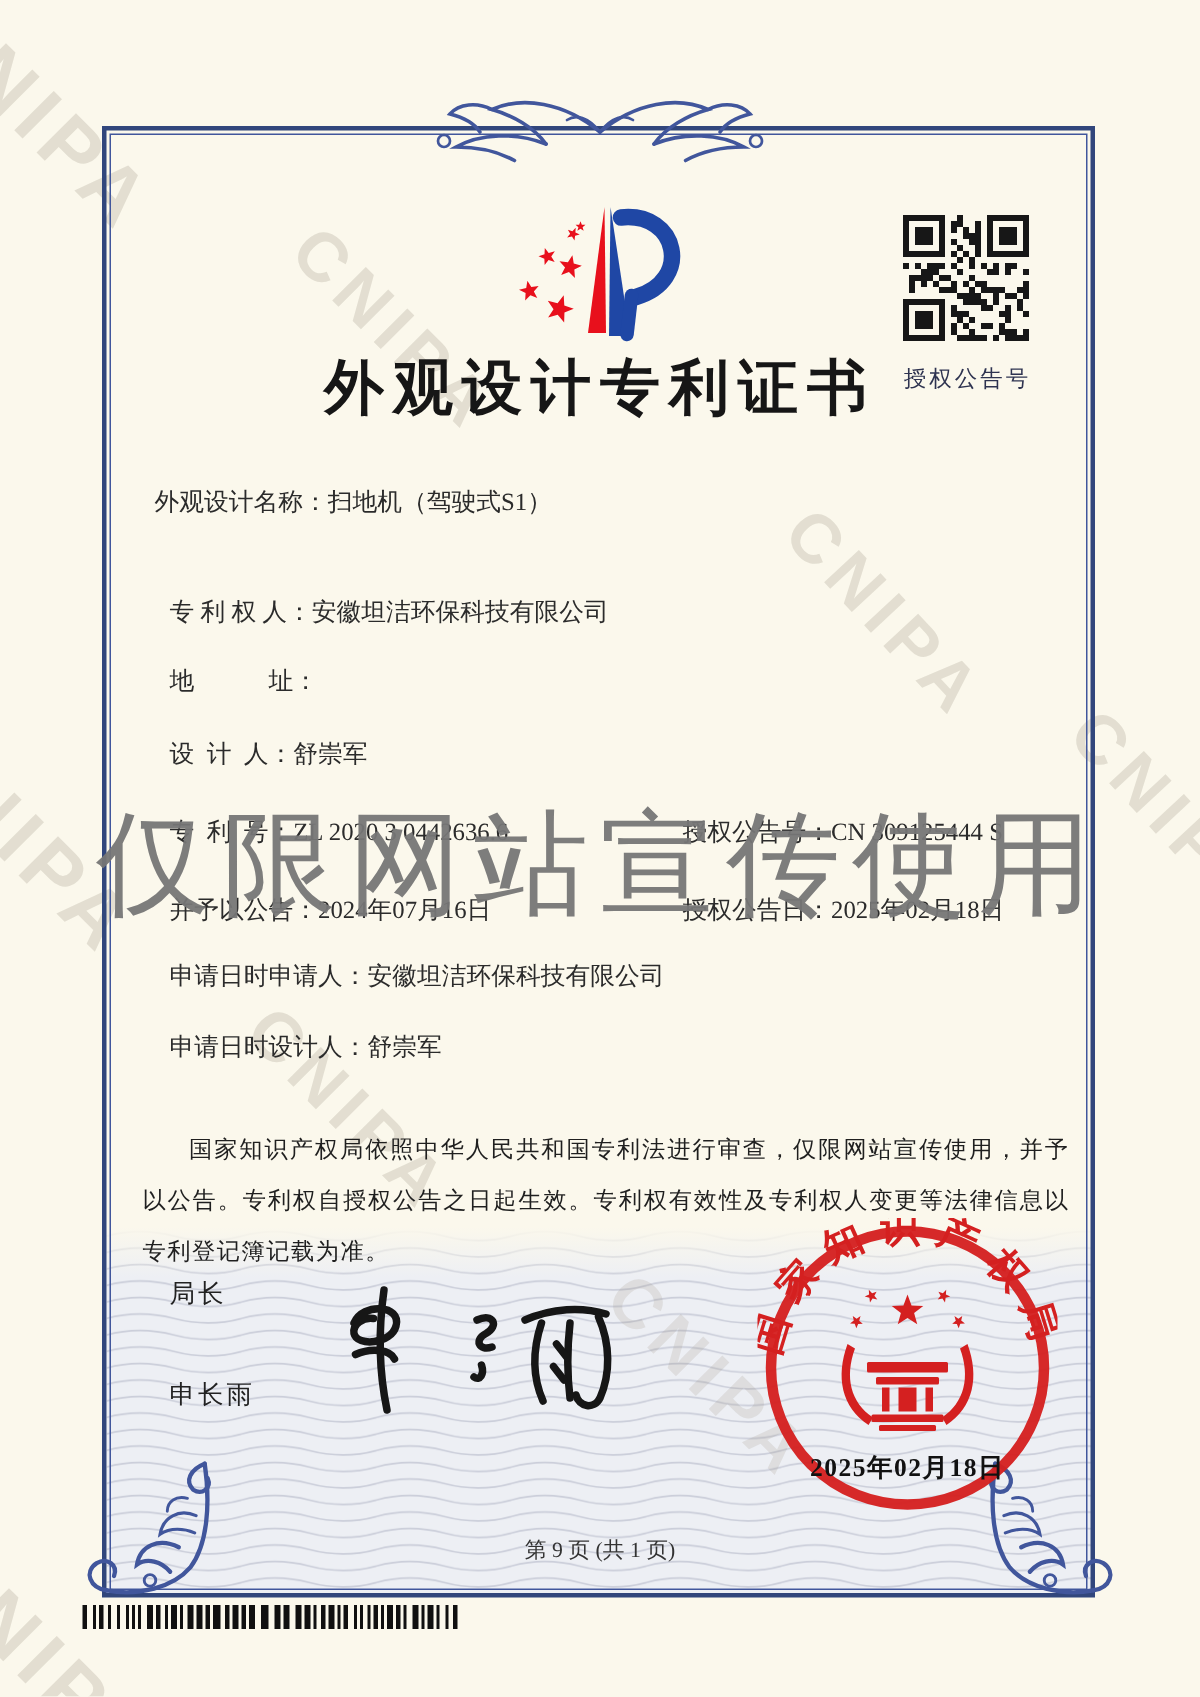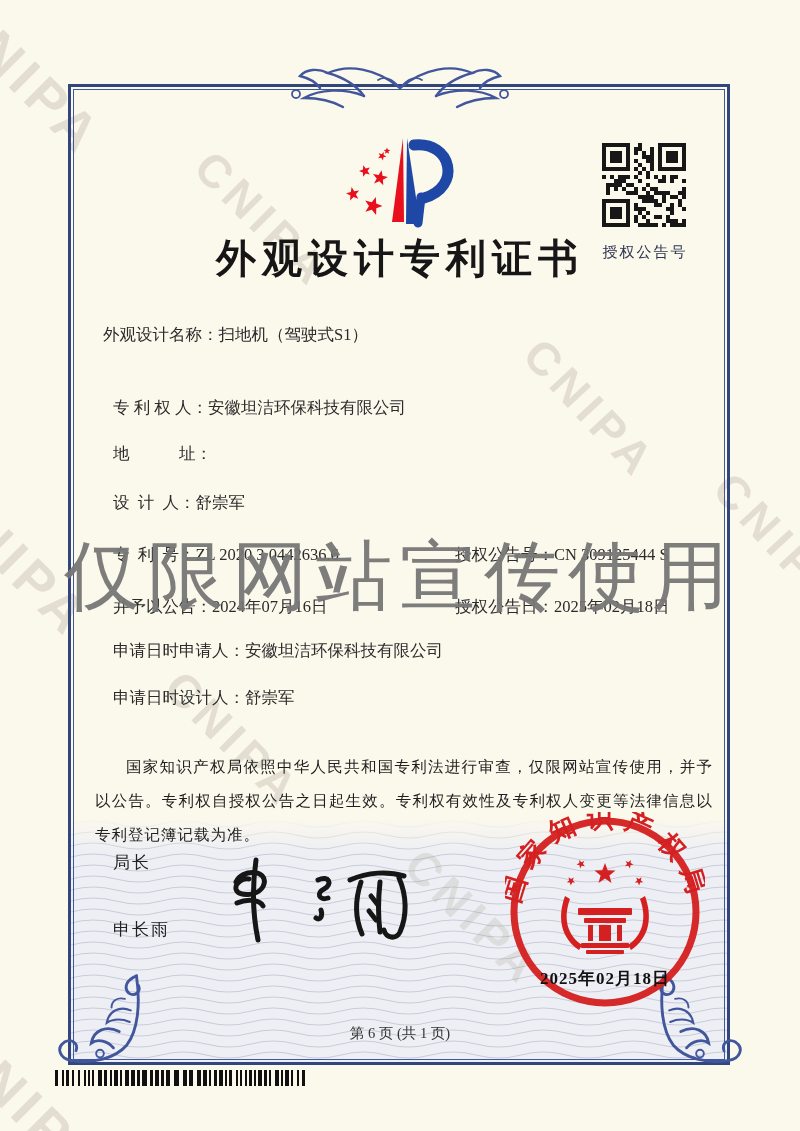--- a/index.html
+++ b/index.html
@@ -413,21 +413,21 @@
       <rect x="-21" y="6" width="42" height="5" rx="1"></rect>
       <rect x="-17" y="13" width="5" height="16"></rect>
       <rect x="-6" y="13" width="12" height="16"></rect>
       <rect x="12" y="13" width="5" height="16"></rect>
       <rect x="-24" y="31" width="48" height="5" rx="1"></rect>
       <rect x="-19" y="38" width="38" height="4" rx="1"></rect>
     </g>
     <text x="0" y="72" text-anchor="middle" font-size="17" font-weight="bold" fill="#111" letter-spacing="1" font-family="'Liberation Serif',serif">2025年02月18日</text>
   </svg>
 
-  <div class="footer">第 6 页 (共 1 页)</div>
+  <div class="footer">第 9 页 (共 1 页)</div>
   <div class="barcode" id="barcode">
       <div style="width: 3px; background: rgb(16, 16, 16);"></div>
       <div style="width: 4px;"></div>
       <div style="width: 2px; background: rgb(16, 16, 16);"></div>
       <div style="width: 2px;"></div>
       <div style="width: 3px; background: rgb(16, 16, 16);"></div>
       <div style="width: 3px;"></div>
       <div style="width: 2px; background: rgb(16, 16, 16);"></div>
       <div style="width: 4px;"></div>
       <div style="width: 2px; background: rgb(16, 16, 16);"></div>

